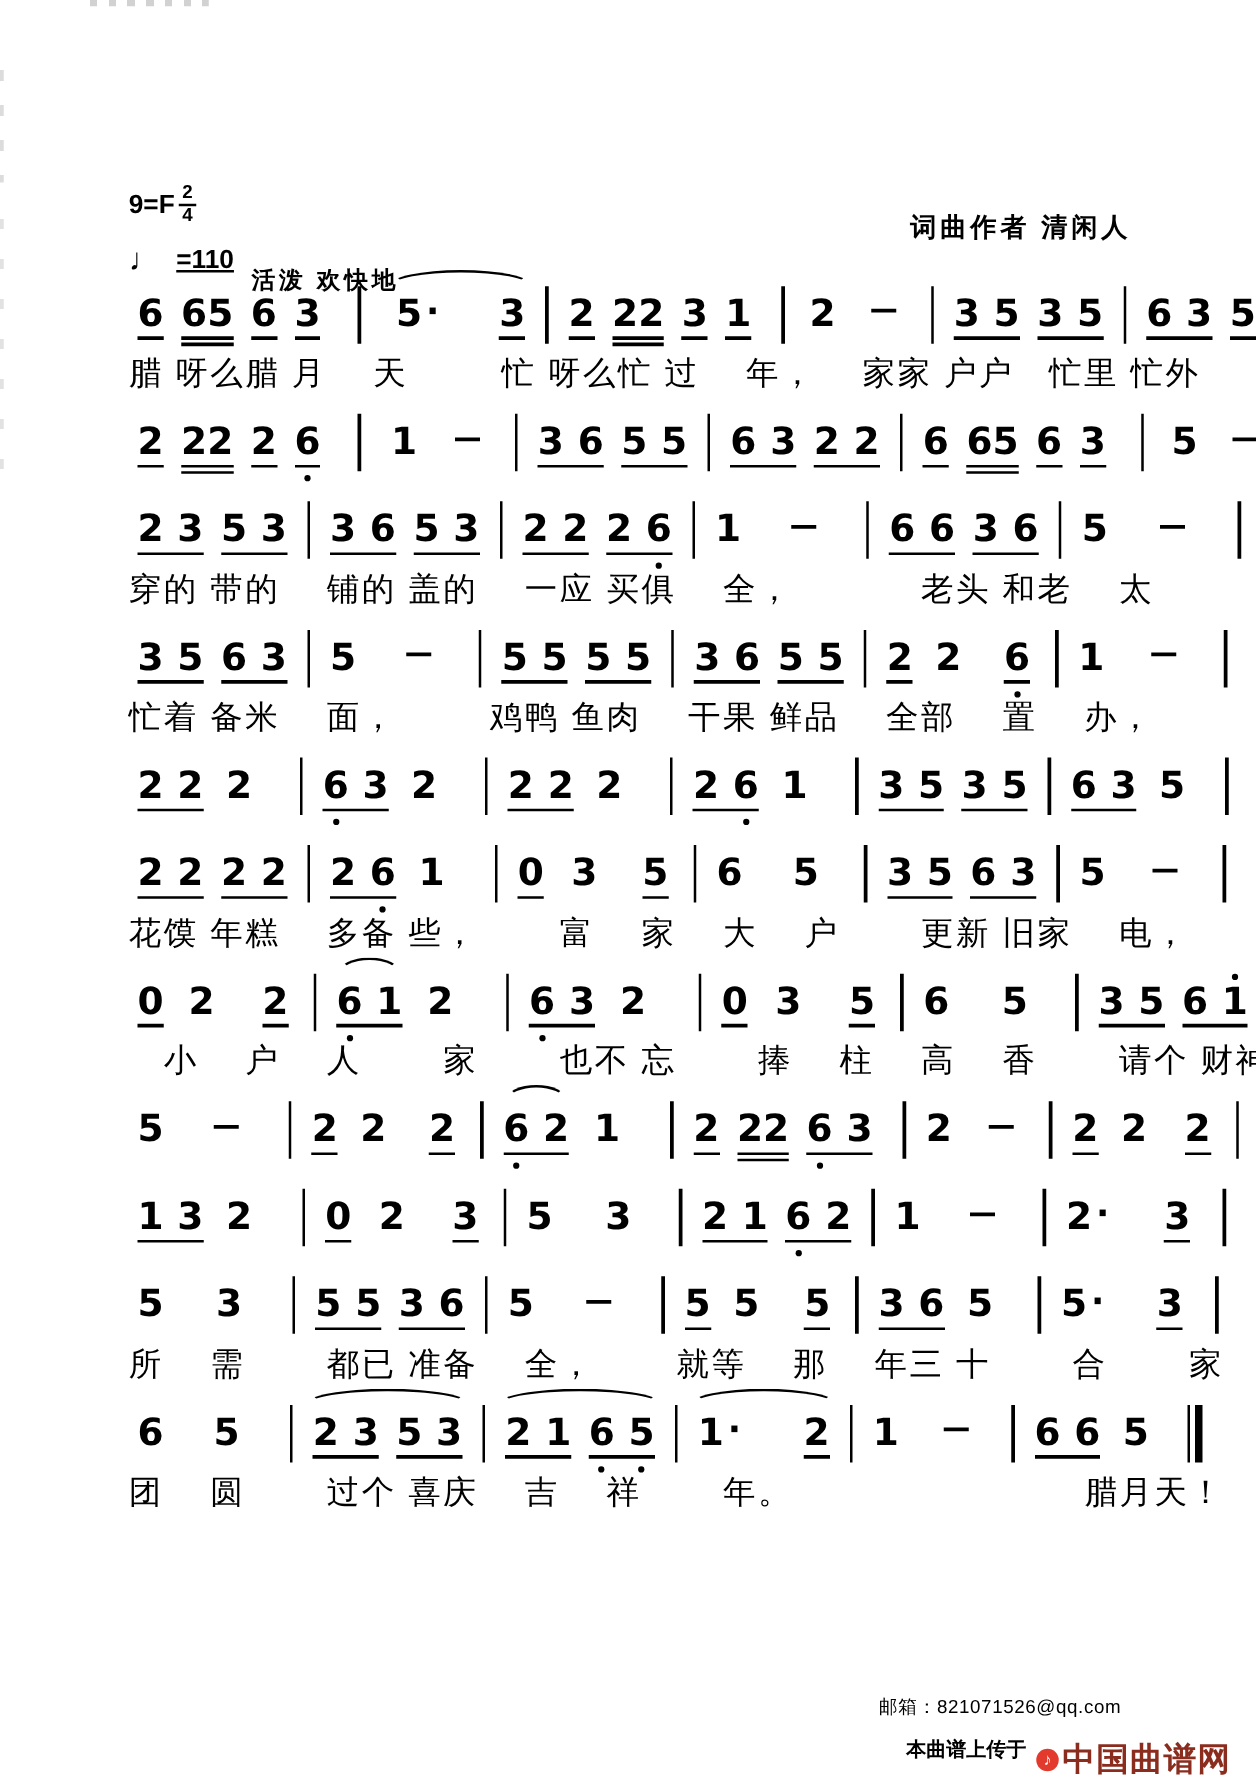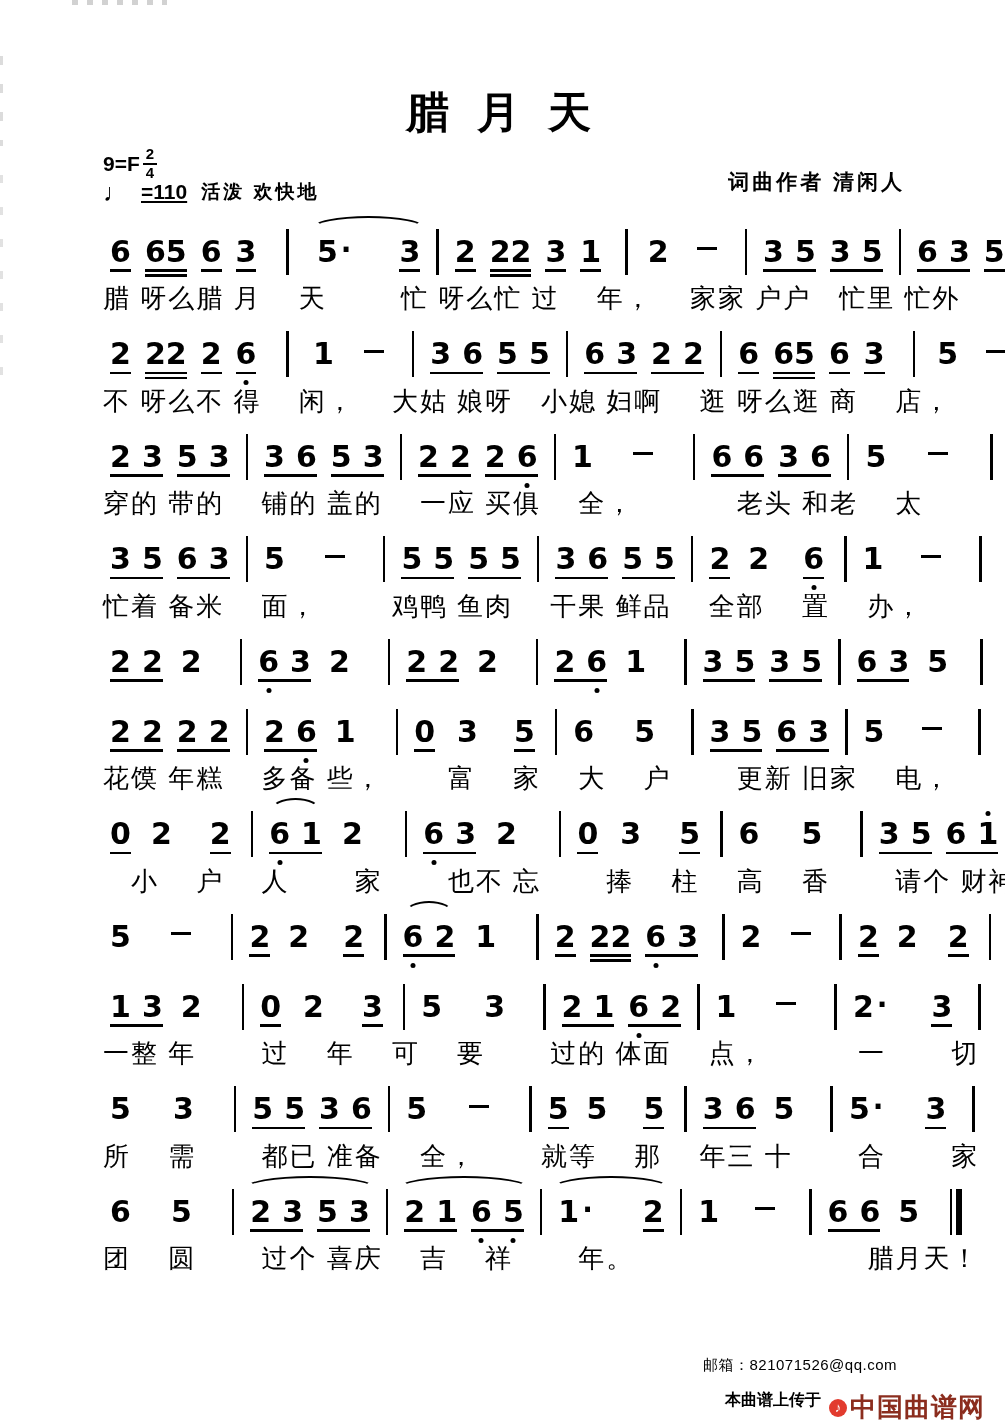--- a/index.html
+++ b/index.html
@@ -19,21 +19,21 @@
   .title{position:absolute;top:84px;left:0;right:0;text-align:center;
          font-size:43px;font-weight:700;letter-spacing:8px;}
   .keysig{position:absolute;left:103px;top:146px;display:flex;align-items:center;
           font-size:21px;font-weight:700;}
   .frac{display:inline-flex;flex-direction:column;align-items:center;margin-left:3px;
         font-size:15px;line-height:1.1;font-weight:700;}
   .frac .num{border-bottom:2px solid #000;padding:0 3px;}
   .tempo{position:absolute;left:103px;top:179px;display:flex;align-items:center;font-weight:600;}
   .tempo .glyph{font-size:25px;line-height:1;}
   .tempo .val{font-size:21px;margin-left:13px;text-decoration:underline;}
-  .tempo .expr{font-size:19px;margin-left:14px;letter-spacing:3px;font-weight:600;}
+  .tempo .expr{font-size:19px;margin-left:14px;letter-spacing:3px;font-weight:600;margin-top:32px;}
   .composer{position:absolute;right:100px;top:168px;font-size:21px;letter-spacing:3px;font-weight:600;}
 
   
   #systems{position:absolute;left:103px;top:212px;width:842px;}
   .system{margin:0;}
   .notes{display:flex;align-items:center;padding:24px 0 15px;height:31px;}
   .tok{position:relative;display:inline-flex;align-items:baseline;margin:0 7px;
        font-size:30px;font-weight:700;line-height:1;font-family:"DejaVu Sans","Liberation Sans",sans-serif;}
   .ch{position:relative;display:inline-block;}
   .gap{display:inline-block;width:11px;}
@@ -66,21 +66,20 @@
   .logo-text{font-size:26px;font-weight:800;letter-spacing:1px;}
 </style>
 </head>
 <body>
 
 <div id="page">
   <div class="art art1"></div>
   <div class="art art2"></div>
   <div class="art art3"></div>
 
-  <div class="title">腊 月 天</div>
 
   <div class="keysig">
     <span>9=F</span>
     <span class="frac">
       <span class="num">2</span>
       <span class="den">4</span>
     </span>
   </div>
 
   <div class="tempo">
@@ -264,21 +263,20 @@
           <span class="bar"></span>
           <span class="sp" style="width: 6px;"></span>
           <span class="tok u0">
             <span class="ch">5</span>
           </span>
           <span class="sp" style="width: 14px;"></span>
           <span class="tok u0">
             <span class="dash"></span>
           </span>
         </div>
-        <div class="lyrics">不 呀么不 得　 闲，　 大姑 娘呀　小媳 妇啊　 逛 呀么逛 商　 店，</div>
       </div>
       <div class="system">
         <div class="notes">
           <span class="tok u1">
             <span class="ch">2</span>
             <span class="gap"></span>
             <span class="ch">3</span>
             <i class="ul l1"></i>
           </span>
           <span class="tok u1">
@@ -805,21 +803,20 @@
             <span class="aug">·</span>
           </span>
           <span class="sp" style="width: 30px;"></span>
           <span class="tok u1">
             <span class="ch">3</span>
             <i class="ul l1"></i>
           </span>
           <span class="sp" style="width: 10px;"></span>
           <span class="bar"></span>
         </div>
-        <div class="lyrics">一整 年　　 过　 年　 可　 要　　 过的 体面　 点，　　　 一　　 切</div>
       </div>
       <div class="system">
         <div class="notes">
           <span class="tok u0">
             <span class="ch">5</span>
           </span>
           <span class="sp" style="width: 28px;"></span>
           <span class="tok u0">
             <span class="ch">3</span>
           </span>

